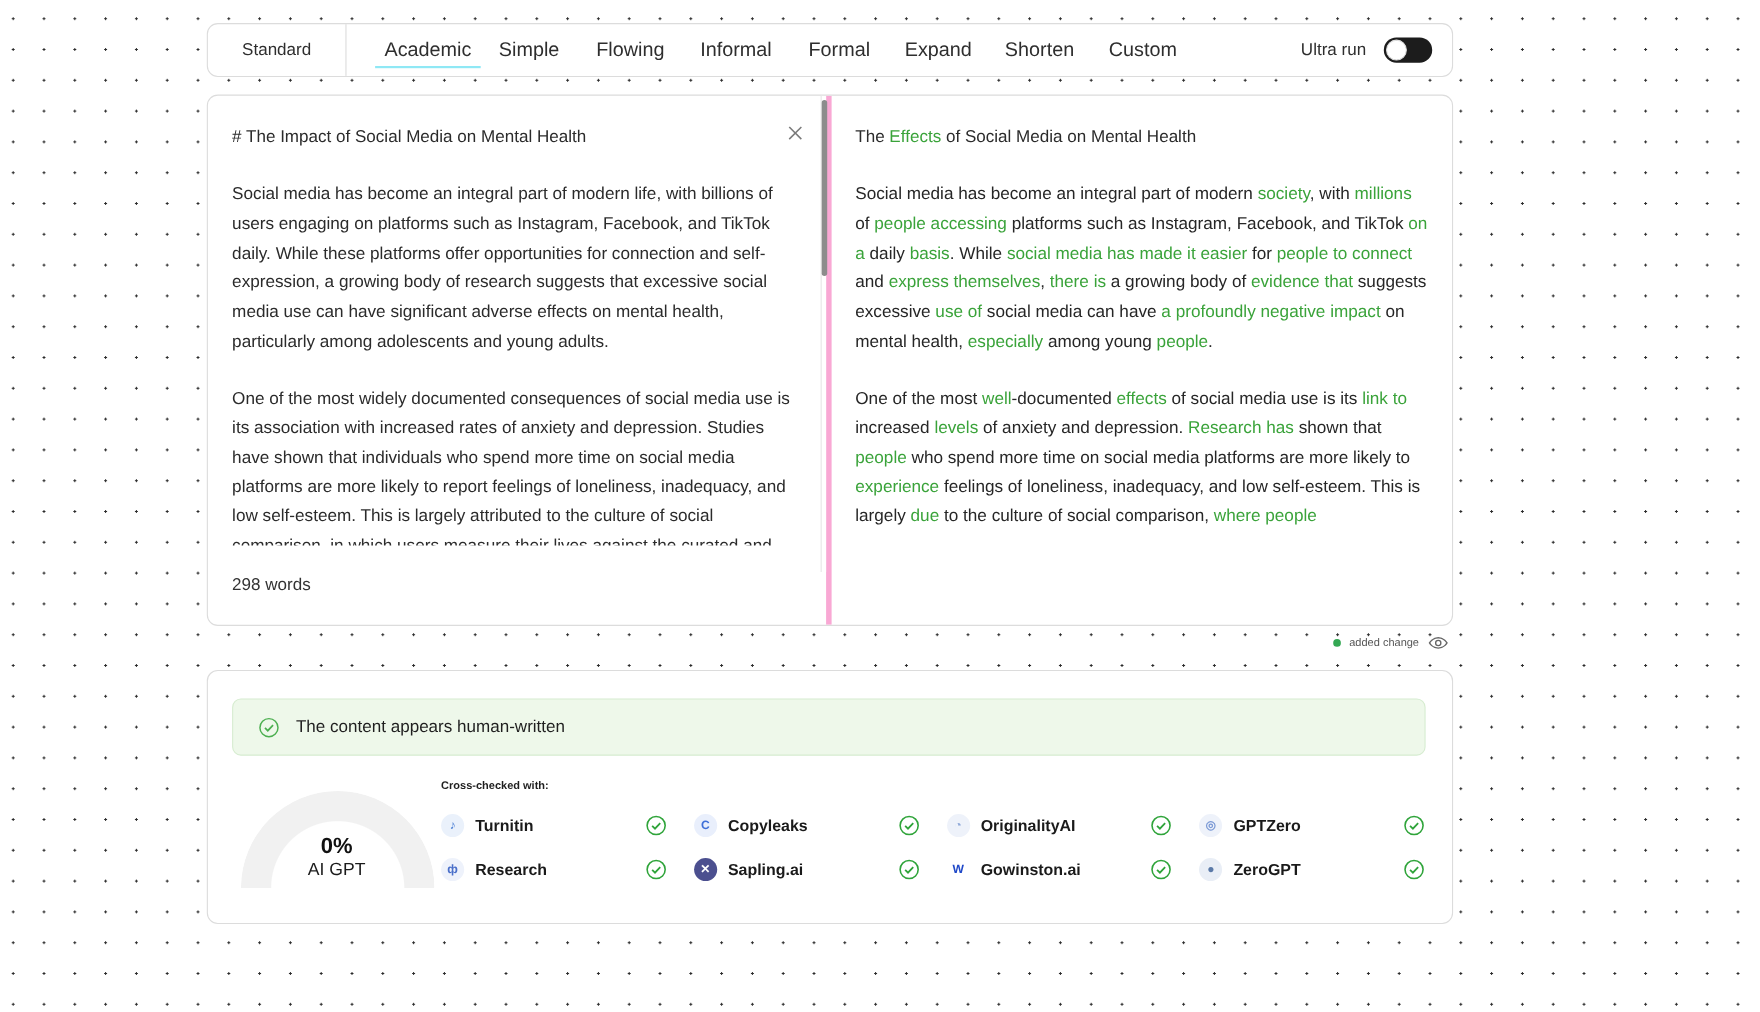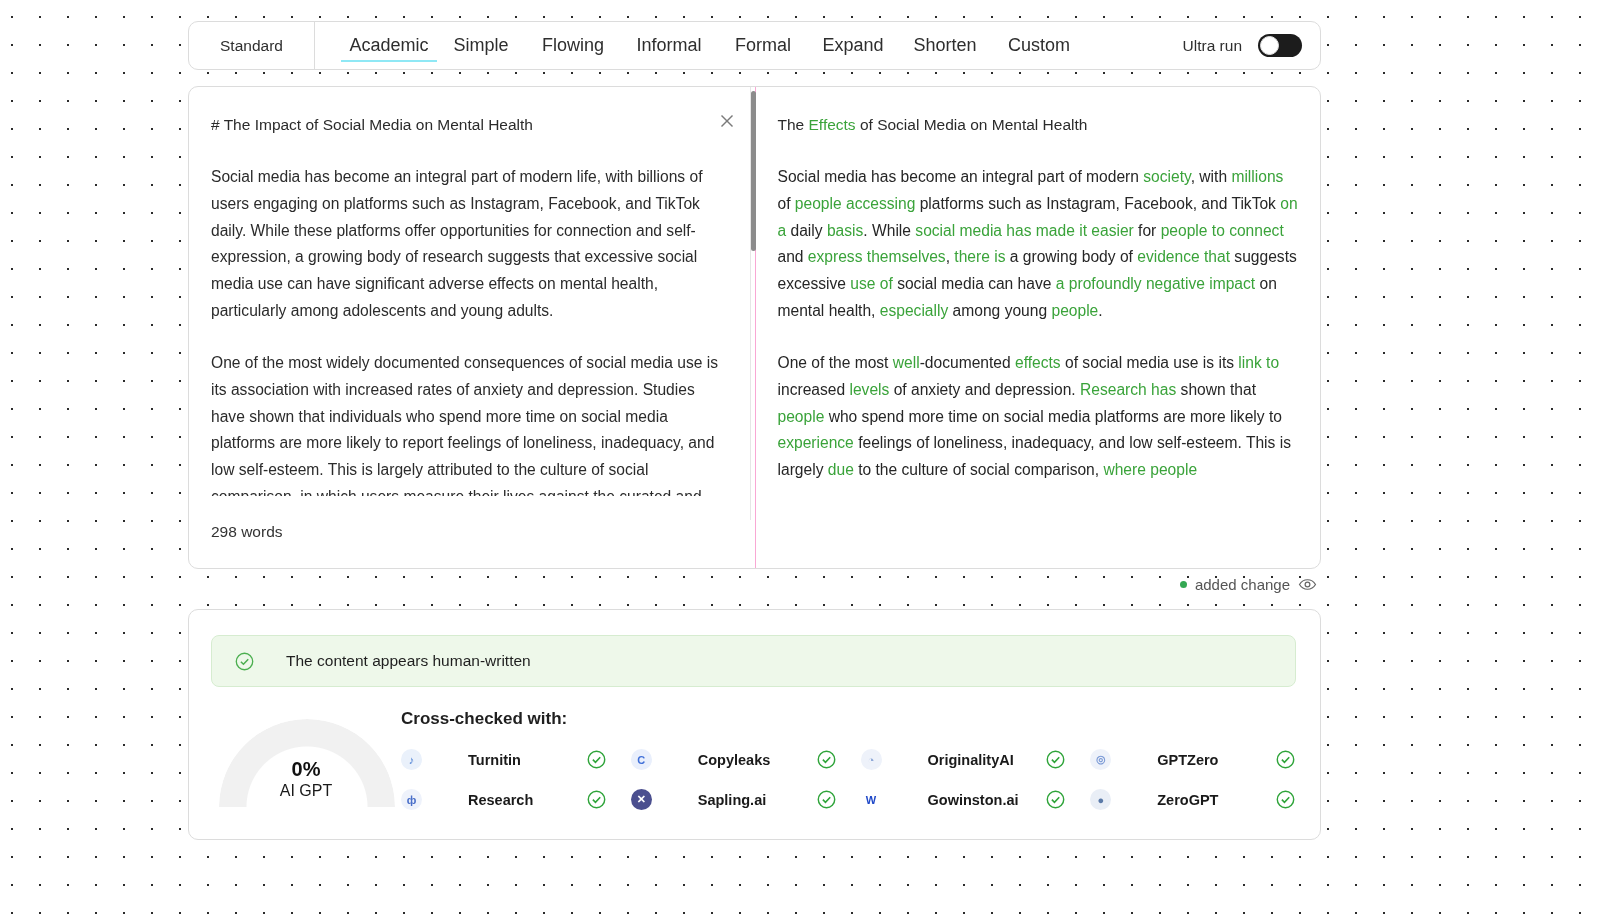--- a/index.html
+++ b/index.html
@@ -101,21 +101,21 @@
     border: 1px solid #dcdcdc;
     border-radius: 10px;
     display: flex;
     overflow: hidden;
   }
   .pane {
     position: relative;
     display: flex;
     flex-direction: column;
   }
-  .pane-left { width: 567px; border-right: 1px solid #f9a8d4; }
+  .pane-left { width: 567px; border-right: 5px solid #f9a8d4; }
   .pane-right { width: 565px; gap: 40px; }
 
   .pane-body {
     flex: 1;
     padding: 26px 26px 0 22px;
     overflow: hidden;
     position: relative;
   }
   .pane-right .pane-body { padding-left: 22px; padding-right: 22px; }
 
@@ -197,21 +197,21 @@
     justify-content: flex-end;
     align-items: center;
     gap: 8px;
     padding-right: 4px;
   }
   .legend-dot {
     width: 7px; height: 7px; border-radius: 50%;
     background: #34a853;
     flex: none;
   }
-  .legend-text { font-size: 15px; color: #555555; }
+  .legend-text { font-size: 10px; color: #555555; }
   .eye-icon { color: #666666; display: flex; align-items: center; cursor: pointer; }
 
   
   .detect-card {
     position: absolute;
     left: 188px;
     top: 609px;
     width: 1133px;
     height: 231px;
     background: #ffffff;
@@ -221,21 +221,21 @@
   }
   .verdict {
     margin: 25px 24px 0 22px;
     height: 52px;
     background: #eef8ea;
     border: 1px solid #d6ecd0;
     border-radius: 8px;
     display: flex;
     align-items: center;
     padding-left: 22px;
-    gap: 31px;
+    gap: 14px;
   }
   .verdict-text { font-size: 15.5px; color: #1f1f1f; }
   .check-circle-green { color: #4caf50; display: flex; }
 
   .detect-body {
     display: flex;
     padding-left: 22px;
     margin-top: 22px;
     position: relative;
     height: 130px;
@@ -261,21 +261,21 @@
     position: absolute;
     left: 0; right: 0;
     top: 48px;
     text-align: center;
   }
   .gauge-pct { font-size: 20px; font-weight: bold; color: #111111; line-height: 1.25; }
   .gauge-sub { font-size: 16px; color: #1a1a1a; }
 
   .checkers { flex: 1; padding-top: 0; }
   .cross-title {
-    font-size: 17px;
+    font-size: 10px;
     font-weight: bold;
     color: #1f1f1f;
     margin-bottom: 20px;
   }
   .checker-grid {
     display: grid;
     grid-template-columns: repeat(4, 1fr);
     row-gap: 19px;
     column-gap: 0;
   }
@@ -288,21 +288,21 @@
   .checker-logo {
     width: 21px; height: 21px;
     border-radius: 50%;
     flex: none;
     display: flex;
     align-items: center;
     justify-content: center;
     font-size: 11px;
     font-weight: bold;
   }
-  .checker-name { font-size: 14.5px; font-weight: bold; color: #1a1a1a; white-space: nowrap; margin-left: 36px; }
+  .checker-name { font-size: 14.5px; font-weight: bold; color: #1a1a1a; white-space: nowrap; }
   .checker-ok { margin-left: auto; display: flex; flex: none; }
 </style>
 </head>
 <body>
 
 <div class="mode-bar">
   <div class="mode-standard">Standard</div>
   <div class="mode-list">
       <div class="mode-item active" style="width: 96px;"><span>Academic</span></div>
       <div class="mode-item" style="width: 88px;"><span>Simple</span></div>

